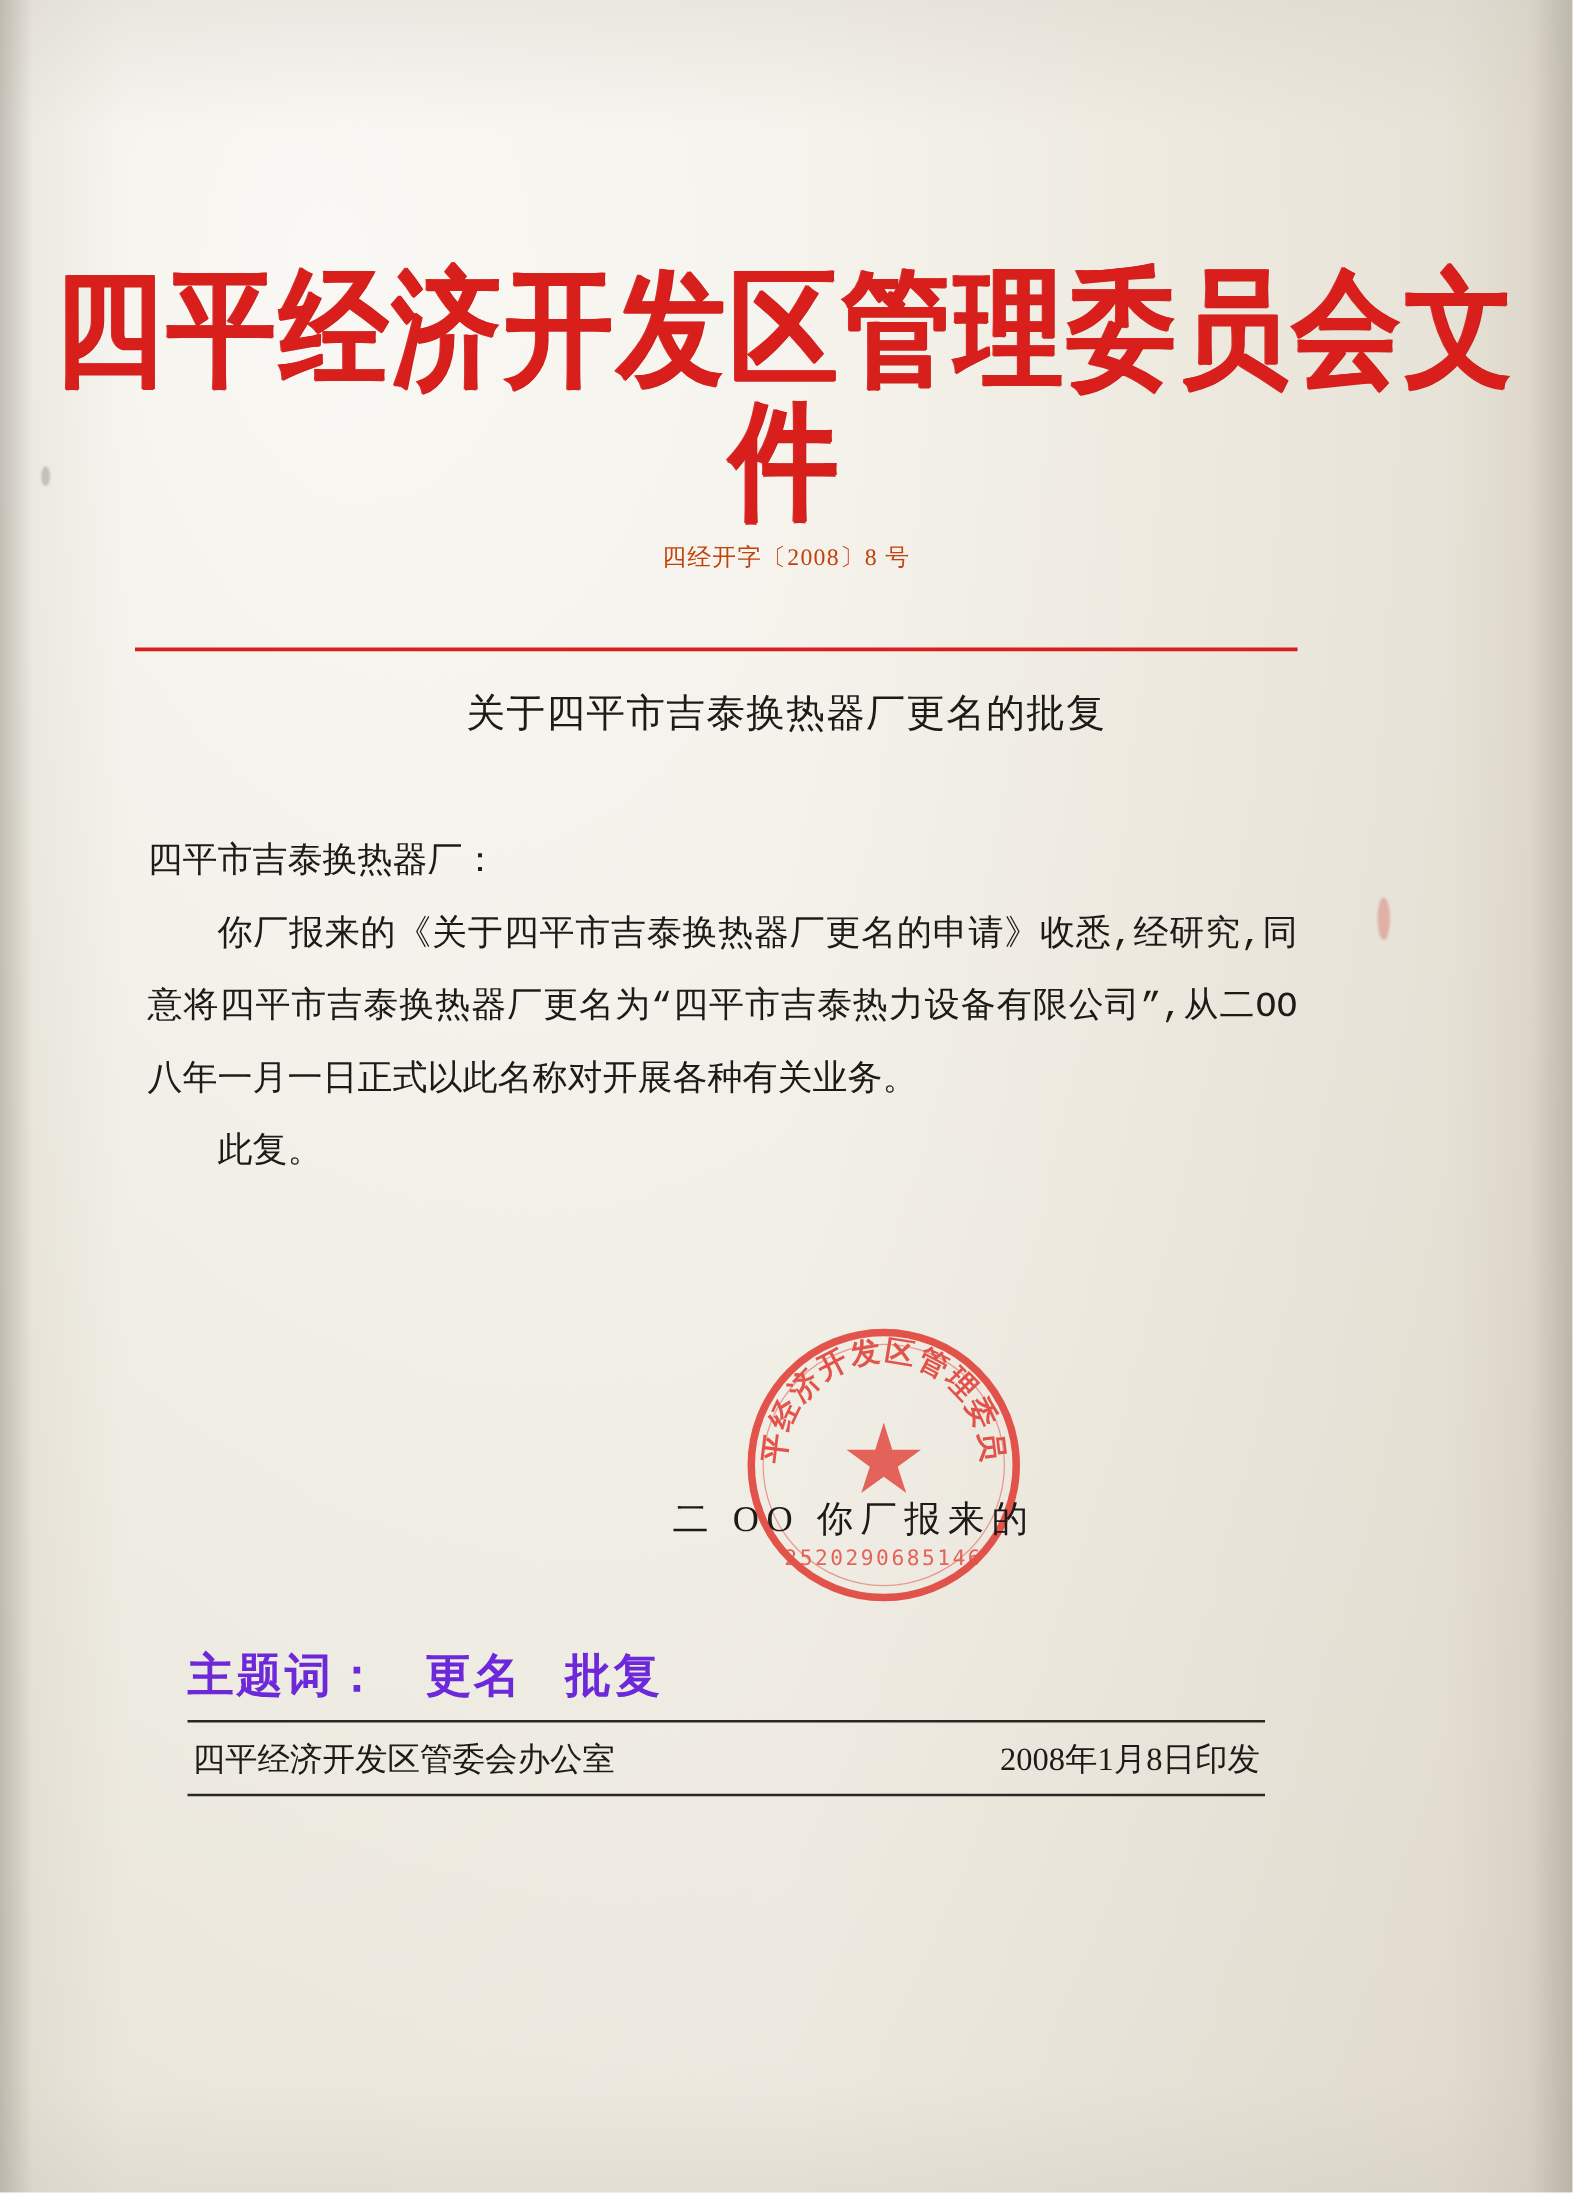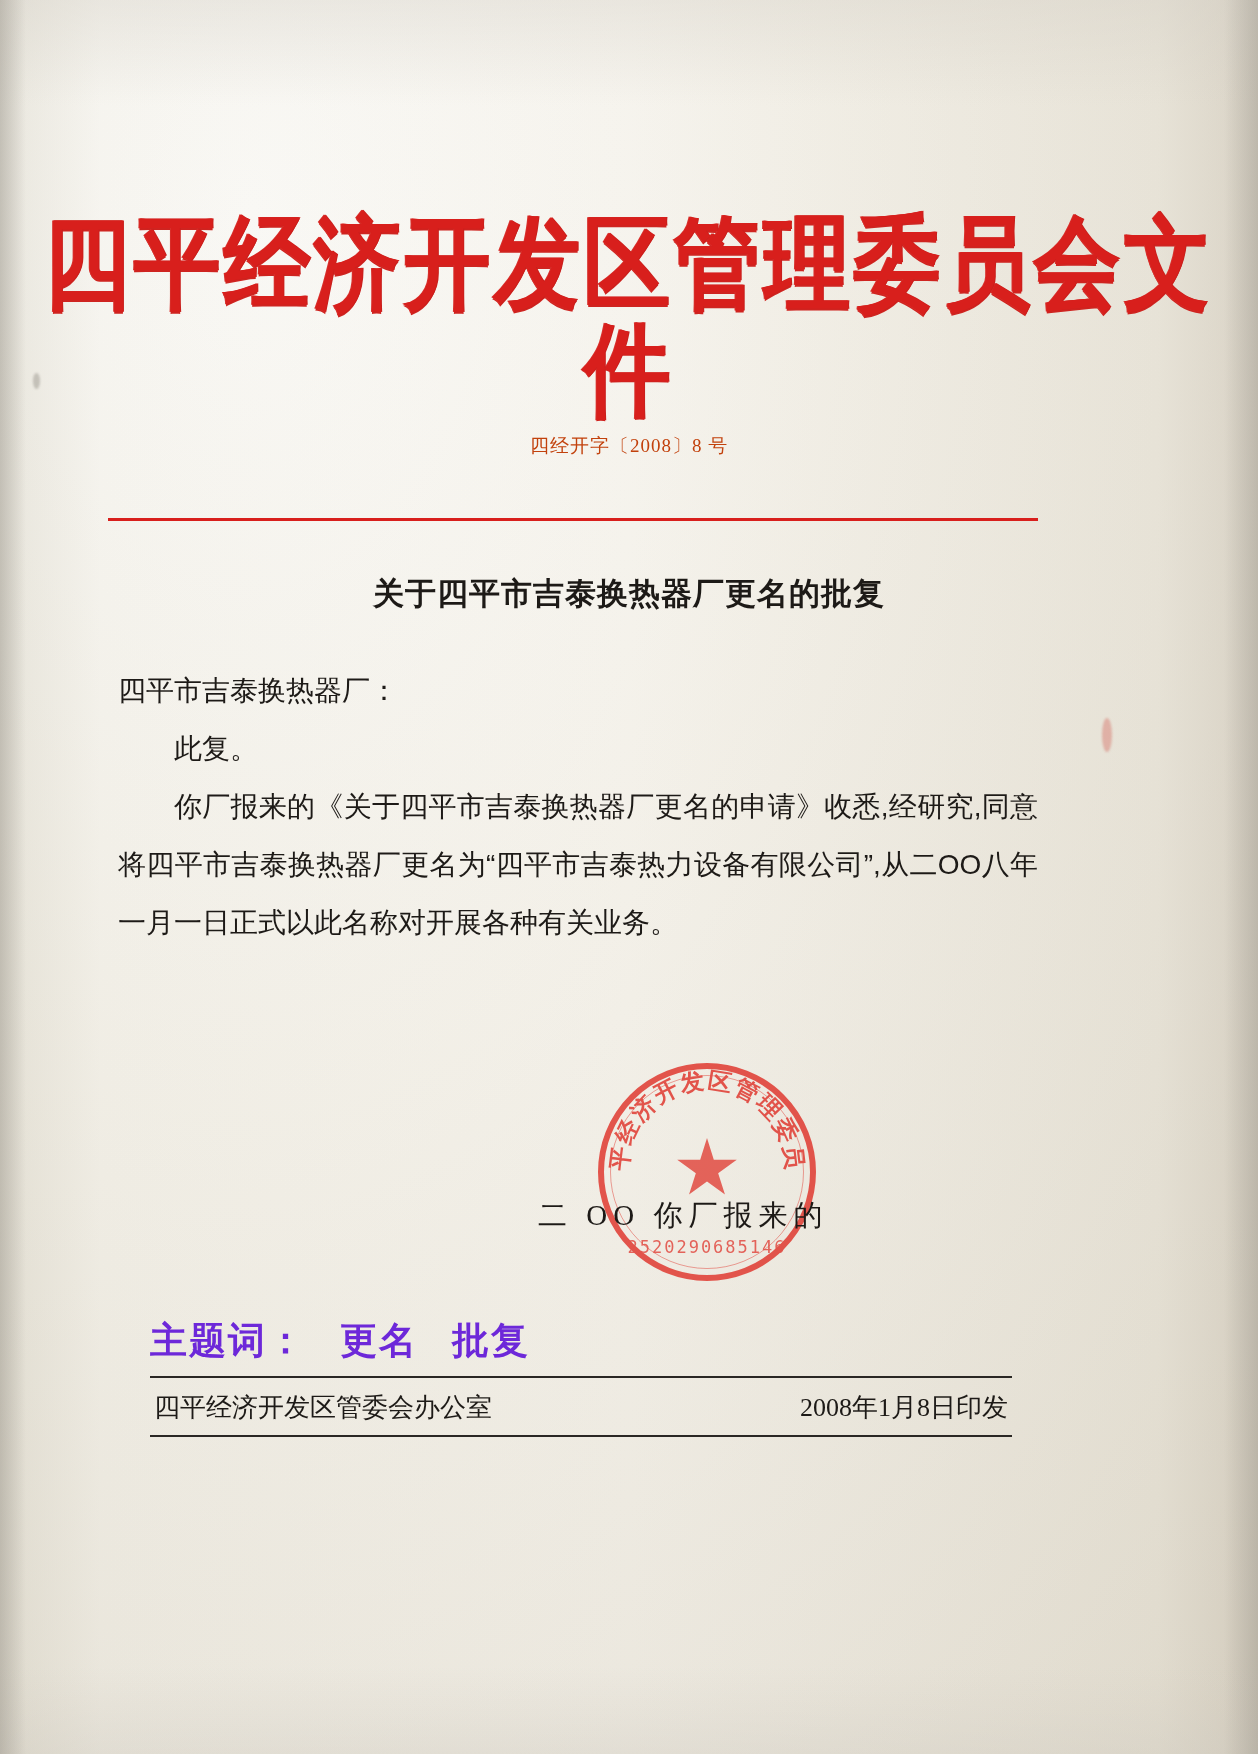--- a/index.html
+++ b/index.html
@@ -81,39 +81,39 @@
     top: 490px;
     left: 108px;
     width: 930px;
     height: 3px;
     background: #d81f1c;
   }
 
   
   .doc-title {
     position: absolute;
-    top: 545px;
+    top: 522px;
     left: 0;
     width: 100%;
     text-align: center;
     font-size: 31px;
-    font-weight: 700;
+    font-weight: 400;
     color: #1d1a17;
     letter-spacing: 1px;
     font-family: "DejaVu Sans", sans-serif;
   }
   .body-block {
     position: absolute;
     top: 634px;
     left: 118px;
     width: 920px;
     font-size: 28px;
     line-height: 58px;
     color: #1d1a17;
-    font-family: Liberation Sans, sans-serif;
+    font-family: Liberation Mono, monospace;
   }
   .body-block .salutation {
     display: block;
   }
   .body-block p {
     margin: 0;
     text-indent: 2em;
     text-align: justify;
   }
 
@@ -263,22 +263,22 @@
   </div>
 
   <div class="doc-number">四经开字〔2008〕8 号</div>
 
   <div class="red-rule"></div>
 
   <div class="doc-title">关于四平市吉泰换热器厂更名的批复</div>
 
   <div class="body-block">
     <span class="salutation">四平市吉泰换热器厂：</span>
+    <p>你厂报来的《关于四平市吉泰换热器厂更名的申请》收悉,经研究,同意将四平市吉泰换热器厂更名为“四平市吉泰热力设备有限公司”,从二OO八年一月一日正式以此名称对开展各种有关业务。</p>
     <p>此复。</p>
-    <p>你厂报来的《关于四平市吉泰换热器厂更名的申请》收悉,经研究,同意将四平市吉泰换热器厂更名为“四平市吉泰热力设备有限公司”,从二OO八年一月一日正式以此名称对开展各种有关业务。</p>
   </div>
 
   <div class="seal-area">
     <div class="seal">
       <svg class="seal-arc" viewBox="0 0 218 218">
         <defs>
           <path id="arcpath" d="M 26,118 A 84,84 0 1 1 192,118" fill="none"></path>
         </defs>
         <text>
           <textPath href="#arcpath" startOffset="50%" text-anchor="middle">四平经济开发区管理委员会</textPath>

